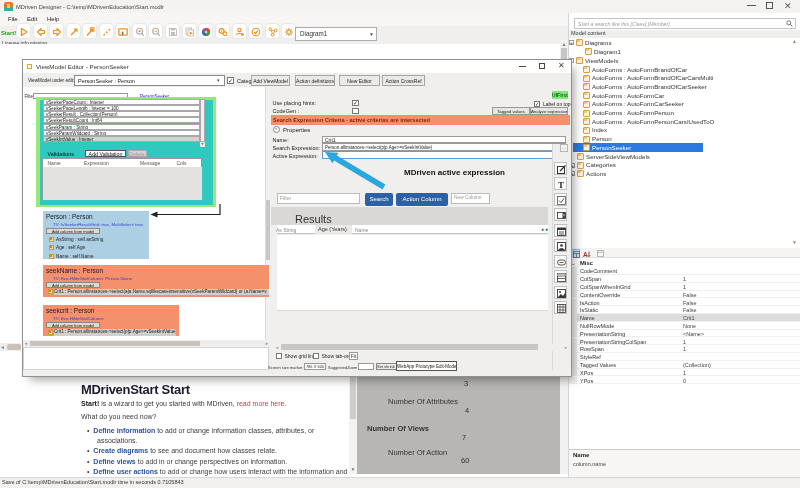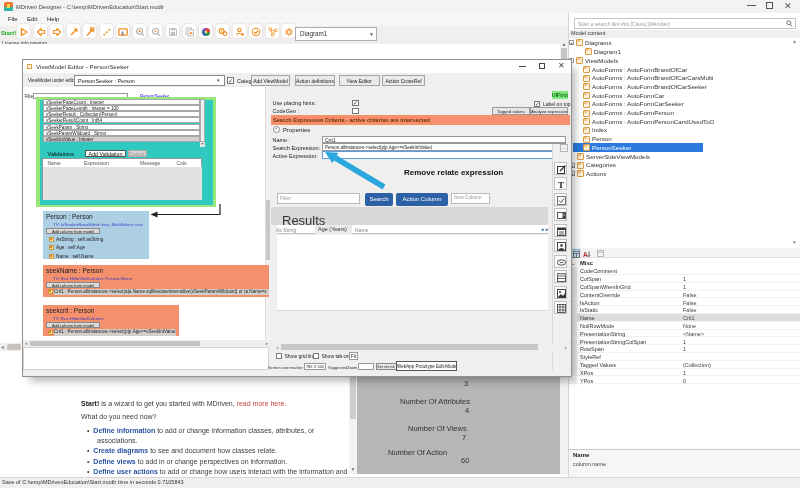--- a/index.html
+++ b/index.html
@@ -155,33 +155,34 @@
   <div class="abs" style="left:0;top:44px;width:349px;height:433px;background:#fff;"></div>
 
   <div class="abs" style="left:349px;top:360px;width:8px;height:114px;background:#f2f2f2;"></div>
   <div class="abs" style="left:350px;top:377px;width:6px;height:42px;background:#cdcdcd;"></div>
   <div class="abs" style="left:349px;top:465px;width:8px;height:9px;background:#f2f2f2;font-size:5px;color:#777;text-align:center;line-height:9px;">▼</div>
 
   <div class="abs" style="left:0;top:343px;width:21px;height:8px;background:#efeeee;"></div>
   <div class="abs" style="left:0;top:344px;font-size:5px;color:#888;">◄</div>
   <div class="abs" style="left:7px;top:344px;width:14px;height:6px;background:#c9c2bc;border-radius:2px;"></div>
 
+  <div class="abs" style="left:81px;top:381.5px;font-size:13px;font-weight:bold;color:#1b1b30;letter-spacing:-0.3px;">MDrivenStart Start</div>
   <div class="abs" style="left:81px;top:400px;font-size:7px;color:#3a3a3a;"><b style="color:#222;">Start!</b> is a wizard to get you started with MDriven, <span style="color:#c64141;">read more here.</span></div>
   <div class="abs" style="left:81px;top:413px;font-size:7px;color:#3a3a3a;">What do you need now?</div>
   <div class="abs" style="left:87px;top:427px;font-size:7px;color:#3a3a3a;">•&nbsp; <b style="color:#2a52a0;">Define information</b> to add or change information classes, attributes, or</div>
   <div class="abs" style="left:97px;top:437px;font-size:7px;color:#3a3a3a;">associations.</div>
   <div class="abs" style="left:87px;top:447px;font-size:7px;color:#3a3a3a;">•&nbsp; <b style="color:#2a52a0;">Create diagrams</b> to see and document how classes relate.</div>
   <div class="abs" style="left:87px;top:458px;font-size:7px;color:#3a3a3a;">•&nbsp; <b style="color:#2a52a0;">Define views</b> to add in or change perspectives on information.</div>
   <div class="abs" style="left:87px;top:468px;font-size:7px;color:#3a3a3a;">•&nbsp; <b style="color:#2a52a0;">Define user actions</b> to add or change how users interact with the information and</div>
 
   <div class="abs" style="left:357px;top:360px;width:203px;height:114px;background:#b7b6b5;"></div>
   <div class="abs" style="left:464px;top:379px;font-size:7.5px;color:#333;">3</div>
-  <div class="abs" style="left:400px;top:397px;font-size:7.5px;color:#333;">Number Of Attributes</div>
+  <div class="abs" style="left:388px;top:397px;font-size:7.5px;color:#333;">Number Of Attributes</div>
   <div class="abs" style="left:465px;top:406px;font-size:7.5px;color:#333;">4</div>
-  <div class="abs" style="left:408px;top:424px;font-size:7.5px;color:#333;">Number Of Views</div>
+  <div class="abs" style="left:367px;top:424px;font-size:7.5px;color:#333;font-weight:bold;">Number Of Views</div>
   <div class="abs" style="left:462px;top:433px;font-size:7.5px;color:#333;">7</div>
   <div class="abs" style="left:388px;top:448px;font-size:7.5px;color:#333;">Number Of Action</div>
   <div class="abs" style="left:461px;top:456px;font-size:7.5px;color:#333;">60</div>
 
   <div class="abs" style="left:560px;top:40px;width:8px;height:434px;background:#f1f1f1;"></div>
   <div class="abs" style="left:560px;top:40px;width:8px;height:8px;font-size:5px;color:#777;text-align:center;line-height:8px;">▲</div>
   <div class="abs" style="left:561px;top:48px;width:6px;height:13px;background:#c5c5c5;"></div>
 
   <div class="abs" style="left:568px;top:13px;width:232px;height:464px;background:#fff;border-left:1px solid #d5d5d5;"></div>
 
@@ -453,31 +454,31 @@
     <div class="abs" style="left:302px;top:77px;font-size:5px;color:#222;">Crit1</div>
     <div class="abs" style="left:249.5px;top:84.5px;font-size:5.5px;color:#222;">Search Expression:</div>
     <div class="abs" style="left:299px;top:83px;width:244px;height:7.5px;background:#fff;border:1px solid #999;"></div>
     <div class="abs" style="left:302px;top:85px;font-size:4.5px;color:#222;">Person.allinstances-&gt;select(p|p.Age&gt;=vSeekIntValue)</div>
     <div class="abs" style="left:249.5px;top:92.5px;font-size:5.5px;color:#222;">Active Expression:</div>
     <div class="abs" style="left:299px;top:91px;width:244px;height:8px;background:#fff;border:1px solid #5c9fd8;"></div>
 
     <svg class="abs" style="left:297px;top:88px;" width="75" height="45" viewBox="0 0 75 45">
         <path d="M5 4 L18.4 4.8 L16.8 7.6 L65.4 36.6 L62.6 41.4 L14.0 12.4 L12.4 15.2 Z" fill="#2aa7dd"></path>
       </svg>
-    <div class="abs" style="left:381px;top:108px;font-size:8px;font-weight:bold;color:#111;">Remove relate expression</div>
+    <div class="abs" style="left:381px;top:108px;font-size:8px;font-weight:bold;color:#111;">MDriven active expression</div>
 
     <div class="abs" style="left:254px;top:132.5px;width:83px;height:11px;background:#fff;border:1px solid #bbb;"></div>
     <div class="abs" style="left:257px;top:135px;font-size:5px;color:#999;">Filter</div>
     <div class="abs" style="left:342px;top:132.5px;width:28px;height:13px;background:#2d61a5;border-radius:2px;font-size:6px;color:#fff;text-align:center;line-height:13px;">Search</div>
     <div class="abs" style="left:373px;top:132.5px;width:52px;height:13px;background:#2d61a5;border-radius:2px;font-size:6px;color:#fff;text-align:center;line-height:13px;">Action Column</div>
     <div class="abs" style="left:428px;top:132.5px;width:39px;height:11px;background:#fff;border:1px solid #bbb;"></div>
     <div class="abs" style="left:431px;top:134.5px;font-size:4.8px;color:#999;">New Column</div>
 
     <div class="abs" style="left:248px;top:147px;width:277px;height:18px;background:#d9d8d7;"></div>
-    <div class="abs" style="left:259px;top:153px;font-size:13px;color:#333;">Results</div>
+    <div class="abs" style="left:272px;top:153px;font-size:11px;color:#333;">Results</div>
     <div class="abs" style="left:254px;top:165px;width:271px;height:9px;background:#fff;border-bottom:1px solid #c0c0c0;"></div>
     <div class="abs" style="left:292px;top:165px;width:37px;height:9px;background:#eceae9;"></div>
     <div class="abs" style="left:253px;top:167px;font-size:5px;color:#888;">As String</div>
     <div class="abs" style="left:295px;top:166px;font-size:5.5px;color:#333;">Age (Years)</div>
     <div class="abs" style="left:332px;top:167px;font-size:5px;color:#888;">Name</div>
     <div class="abs" style="left:518px;top:166px;font-size:5px;font-weight:bold;color:#2d61a5;letter-spacing:1px;">●●</div>
     <div class="abs" style="left:254px;top:174.5px;width:271px;height:76px;background:#fff;border-bottom:1px solid #d8d8d8;"></div>
 
     <div class="abs" style="left:529px;top:84px;width:19px;height:226px;background:#f0efee;border-left:1px solid #d8d8d8;"></div>
     <div class="abs" style="left:537px;top:83.5px;width:8px;height:8px;background:#f2f1f0;border:1px solid #b5b5b5;font-size:4px;color:#555;text-align:center;line-height:7px;">⋯</div>

